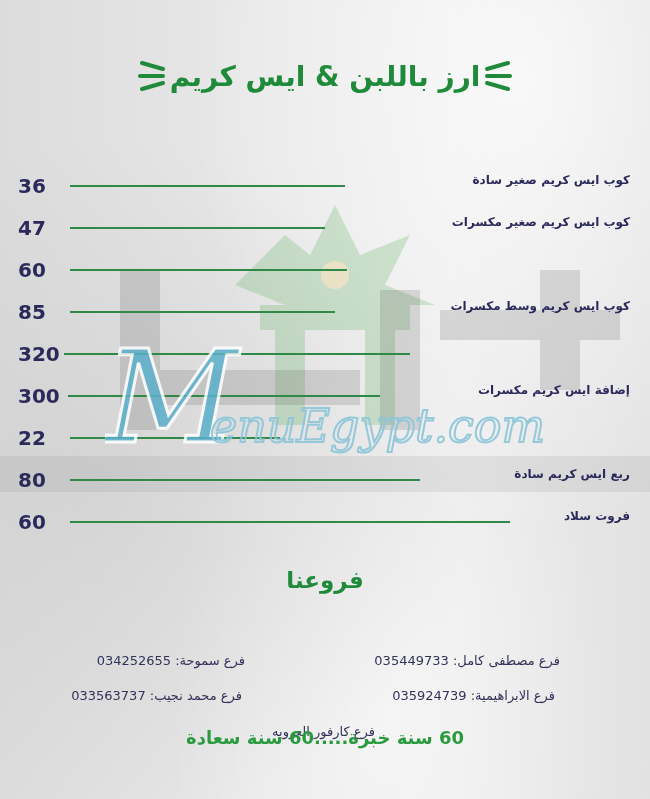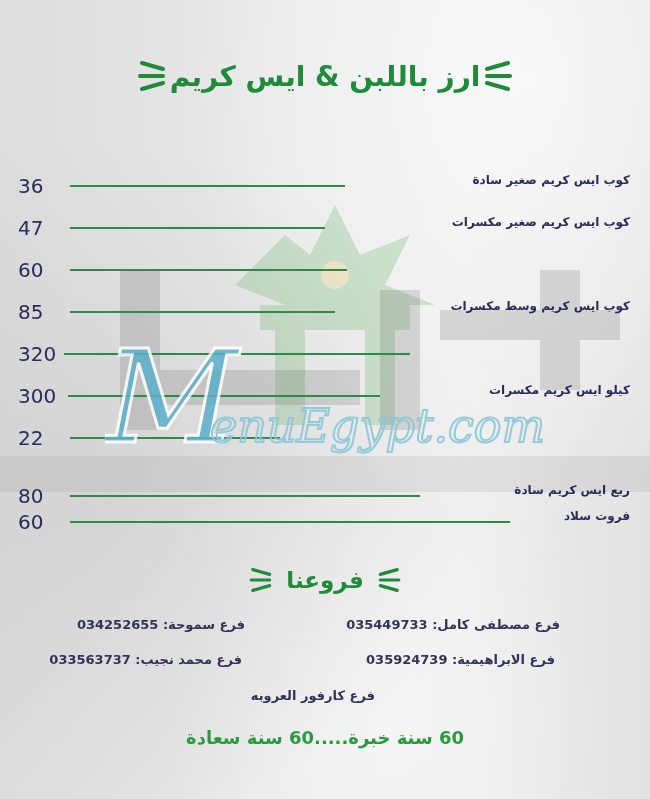--- a/index.html
+++ b/index.html
@@ -13,29 +13,29 @@
       linear-gradient(90deg, #dcdcdc 0%, #e8e8e8 40%, #ececec 70%, #e2e2e2 100%);
     font-family: "DejaVu Sans", sans-serif;
   }
   .band { position: absolute; left: 0; top: 456px; width: 650px; height: 36px; background: rgba(150,150,150,0.18); }
   .bg-logo { position: absolute; left: 220px; top: 195px; width: 230px; height: 230px; opacity: 0.22; }
   .bg-bars { position: absolute; left: 100px; top: 250px; width: 540px; height: 200px; opacity: 0.18; }
 
   .heading { position: absolute; left: 0; width: 650px; display: flex; justify-content: center; align-items: center; color: #1f8a3a; font-weight: bold; direction: rtl; }
   .heading .deco { width: 30px; height: 30px; }
   .title { top: 52px; height: 48px; font-size: 28px; gap: 4px; }
-  .branches-title { top: 562px; height: 36px; font-size: 23px; gap: 14px; }
+  .branches-title { top: 562px; height: 36px; font-size: 23px; gap: 14px; flex-direction: column; }
 
   .menu { position: absolute; left: 0; top: 166px; width: 650px; }
   .row { position: absolute; left: 0; width: 650px; height: 40px; }
-  .price { position: absolute; left: 18px; top: 8px; font-size: 20px; font-weight: normal; color: #2b2a5a; font-family: "DejaVu Sans", sans-serif; }
+  .price { position: absolute; left: 18px; top: 8px; font-size: 20px; font-weight: bold; color: #2b2a5a; font-family: "DejaVu Sans", sans-serif; }
   .line { position: absolute; left: 70px; top: 19px; height: 2px; background: #2f8a4a; }
   .name { position: absolute; right: 20px; top: 7px; font-size: 12px; font-weight: bold; color: #2b2a5a; direction: rtl; white-space: nowrap; }
 
-  .branch { position: absolute; font-size: 13px; font-weight: bold; color: #33335a; direction: rtl; white-space: nowrap; }
+  .branch { position: absolute; font-size: 13px; font-weight: normal; color: #33335a; direction: rtl; white-space: nowrap; margin-top: 36px; }
   .slogan { position: absolute; left: 0; width: 650px; top: 727px; text-align: center; direction: rtl; color: #2a9a3e; font-size: 18px; font-weight: bold; }
 
   .watermark { position: absolute; left: 105px; top: 330px; width: 500px; height: 160px; pointer-events: none; }
 </style>
 </head>
 <body>
 
 <div class="band"></div>
 
 <svg class="bg-logo" viewBox="0 0 230 230">
@@ -88,27 +88,27 @@
     <div class="line" style="width:265px"></div>
     <span class="name">كوب ايس كريم وسط مكسرات</span>
   </div>
   <div class="row" style="top:168px">
     <span class="price">320</span>
     <div class="line" style="left:64px;width:346px"></div>
   </div>
   <div class="row" style="top:210px">
     <span class="price">300</span>
     <div class="line" style="left:68px;width:312px"></div>
-    <span class="name">كيلو ايس كريم مكسرات</span>
+    <span class="name">إضافة ايس كريم مكسرات</span>
   </div>
   <div class="row" style="top:252px">
     <span class="price">22</span>
     <div class="line" style="width:210px"></div>
   </div>
-  <div class="row" style="top:310px">
+  <div class="row" style="top:294px">
     <span class="price">80</span>
     <div class="line" style="width:350px"></div>
     <span class="name">ربع ايس كريم سادة</span>
   </div>
   <div class="row" style="top:336px">
     <span class="price">60</span>
     <div class="line" style="width:440px"></div>
     <span class="name">فروت سلاد</span>
   </div>
 </div>

